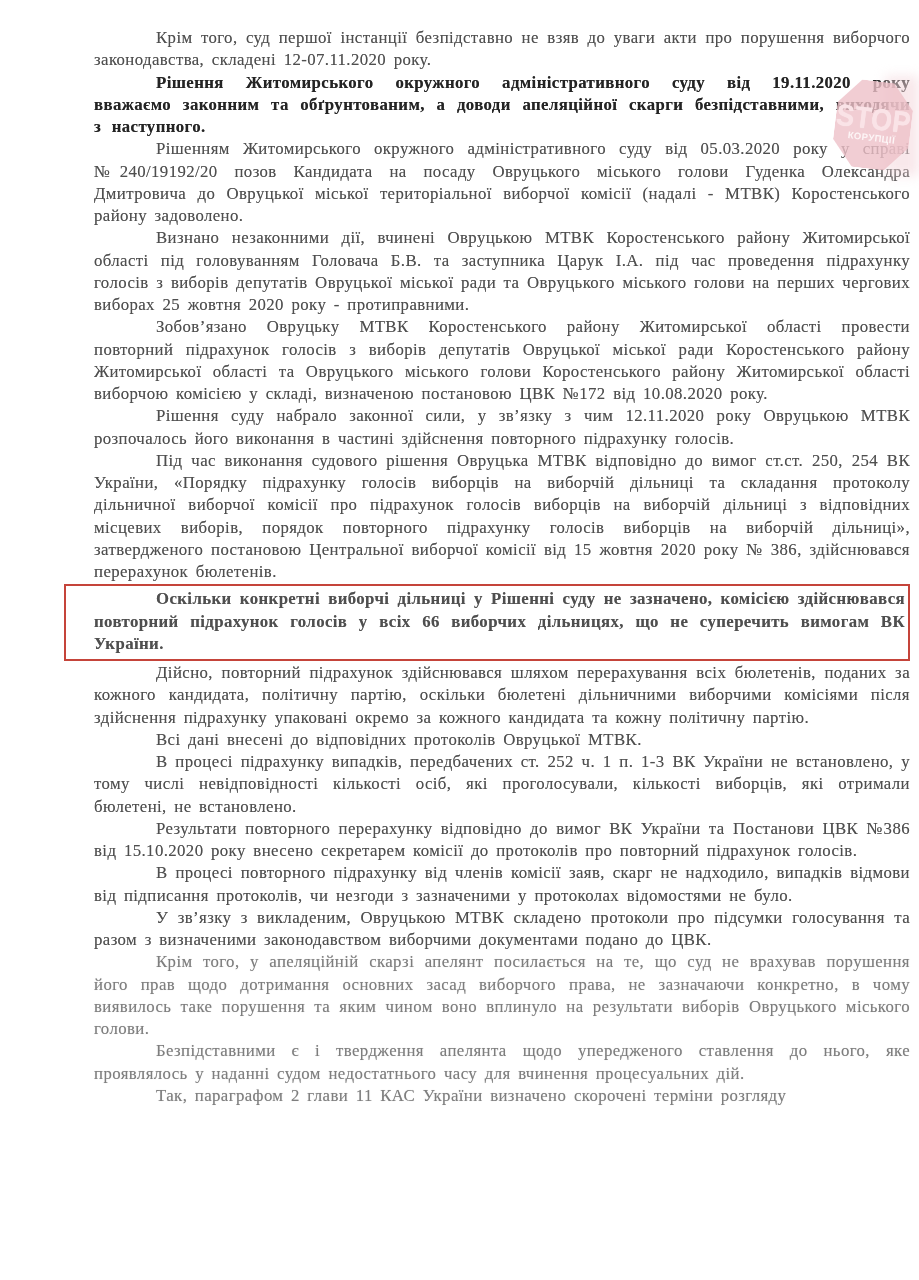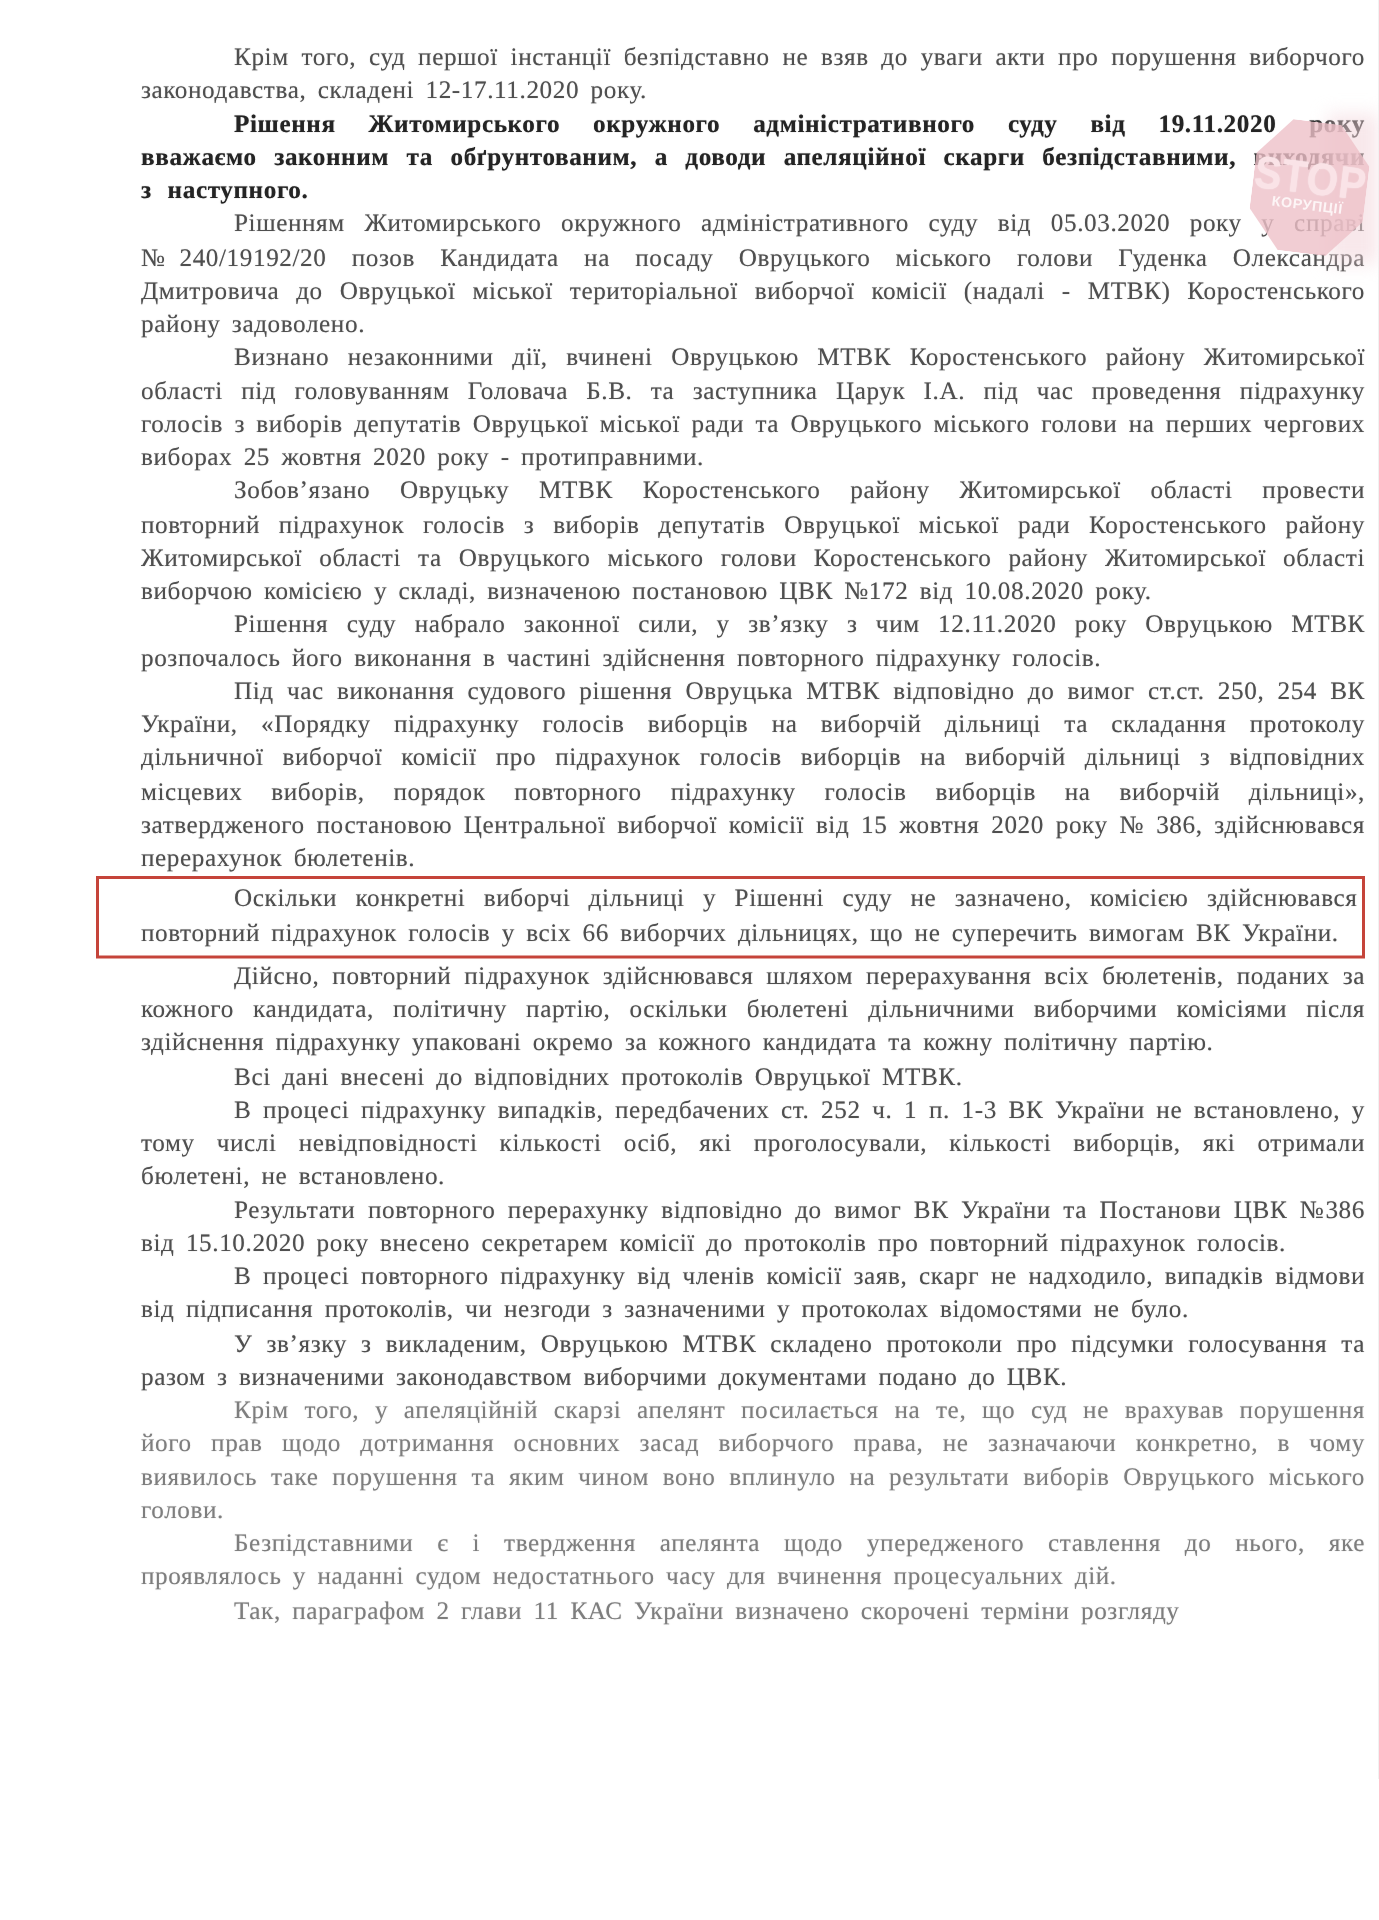--- a/index.html
+++ b/index.html
@@ -31,20 +31,21 @@
     color:var(--bold-text,#242424);
     word-spacing:6px;
     text-shadow:0 0 0.6px rgba(30,30,30,0.6);
   }
   .doc p.boxed{
     border:2px solid var(--accent,#c5443a);
     margin-left:-30px;
     padding:2px 3px 4px 28px;
     margin-top:1px;
     margin-bottom:1px;
+    font-weight:bold;
   }
   .doc p.faded{
     color:var(--faded-text,#7e7e7e);
     text-shadow:0 0 0.7px rgba(130,130,130,0.5);
   }
   
   .stamp-halo{
     position:absolute;
     left:885px;top:76px;width:34px;height:100px;
     background:rgba(243,213,219,0.55);
@@ -81,21 +82,21 @@
     color:var(--stamp-text,#fdf5f6);
     margin-top:1px;
   }
 </style>
 </head>
 <body>
 
 <div class="page">
 
   <div class="doc" id="doc">
-      <p class="">Крім того, суд першої інстанції безпідставно не взяв до уваги акти про порушення виборчого законодавства, складені 12-17.11.2020 року.</p>
+      <p class="">Крім того, суд першої інстанції безпідставно не взяв до уваги акти про порушення виборчого законодавства, складені 12-07.11.2020 року.</p>
       <p class="bold">Рішення Житомирського окружного адміністративного суду від 19.11.2020 року вважаємо законним та обґрунтованим, а доводи апеляційної скарги безпідставними, виходячи з наступного.</p>
       <p class="">Рішенням Житомирського окружного адміністративного суду від 05.03.2020 року у справі №240/19192/20 позов Кандидата на посаду Овруцького міського голови Гуденка Олександра Дмитровича до Овруцької міської територіальної виборчої комісії (надалі - МТВК) Коростенського району задоволено.</p>
       <p class="">Визнано незаконними дії, вчинені Овруцькою МТВК Коростенського району Житомирської області під головуванням Головача Б.В. та заступника Царук І.А. під час проведення підрахунку голосів з виборів депутатів Овруцької міської ради та Овруцького міського голови на перших чергових виборах 25 жовтня 2020 року - протиправними.</p>
       <p class="">Зобов’язано Овруцьку МТВК Коростенського району Житомирської області провести повторний підрахунок голосів з виборів депутатів Овруцької міської ради Коростенського району Житомирської області та Овруцького міського голови Коростенського району Житомирської області виборчою комісією у складі, визначеною постановою ЦВК №172 від 10.08.2020 року.</p>
       <p class="">Рішення суду набрало законної сили, у зв’язку з чим 12.11.2020 року Овруцькою МТВК розпочалось його виконання в частині здійснення повторного підрахунку голосів.</p>
       <p class="">Під час виконання судового рішення Овруцька МТВК відповідно до вимог ст.ст. 250, 254 ВК України, «Порядку підрахунку голосів виборців на виборчій дільниці та складання протоколу дільничної виборчої комісії про підрахунок голосів виборців на виборчій дільниці з відповідних місцевих виборів, порядок повторного підрахунку голосів виборців на виборчій дільниці», затвердженого постановою Центральної виборчої комісії від 15 жовтня 2020 року № 386, здійснювався перерахунок бюлетенів.</p>
       <p class="boxed">Оскільки конкретні виборчі дільниці у Рішенні суду не зазначено, комісією здійснювався повторний підрахунок голосів у всіх 66 виборчих дільницях, що не суперечить вимогам ВК України.</p>
       <p class="">Дійсно, повторний підрахунок здійснювався шляхом перерахування всіх бюлетенів, поданих за кожного кандидата, політичну партію, оскільки бюлетені дільничними виборчими комісіями після здійснення підрахунку упаковані окремо за кожного кандидата та кожну політичну партію.</p>
       <p class="">Всі дані внесені до відповідних протоколів Овруцької МТВК.</p>
       <p class="">В процесі підрахунку випадків, передбачених ст. 252 ч. 1 п. 1-3 ВК України не встановлено, у тому числі невідповідності кількості осіб, які проголосували, кількості виборців, які отримали бюлетені, не встановлено.</p>

